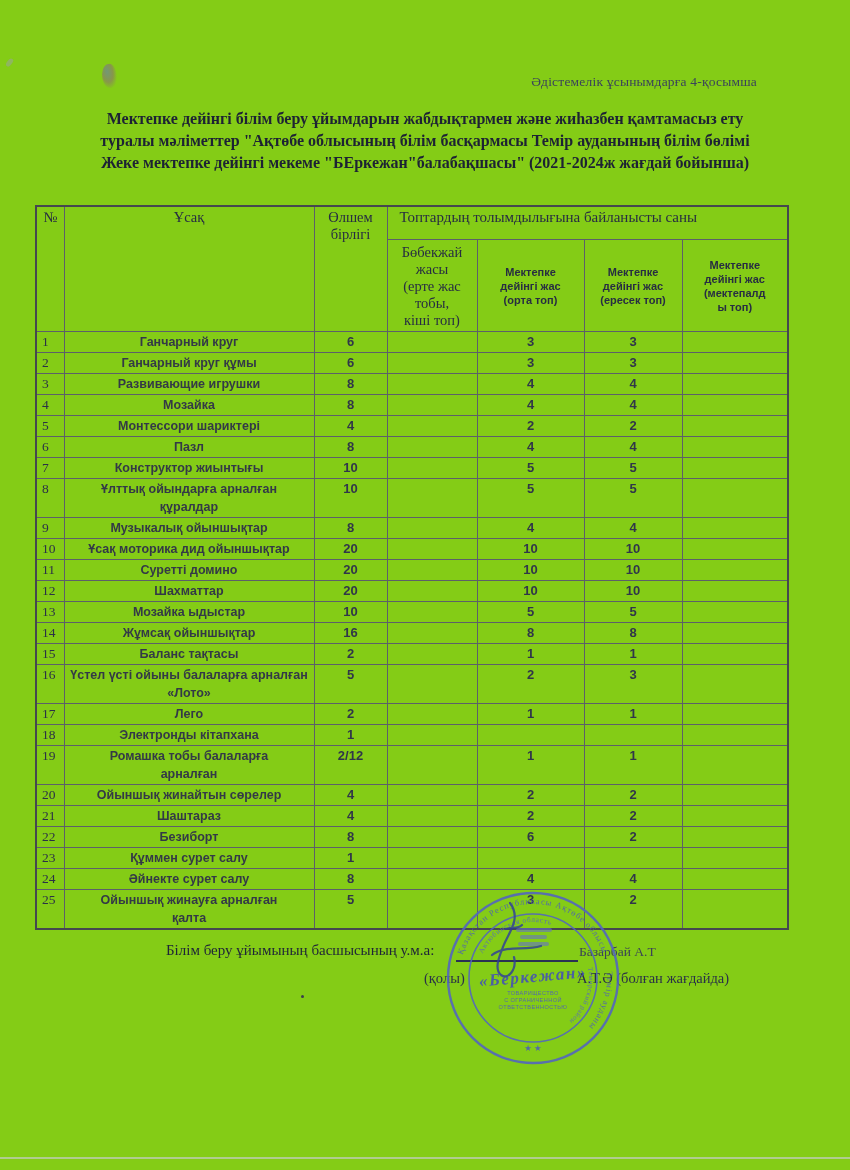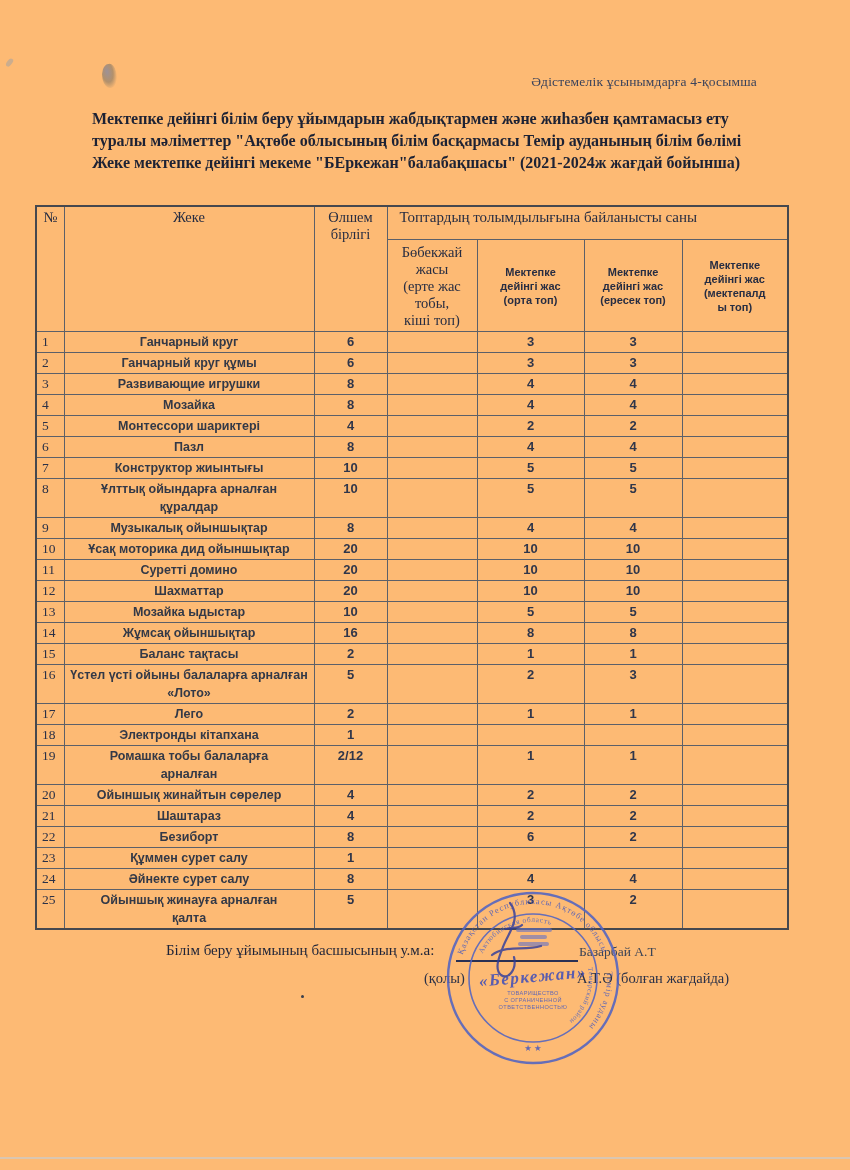--- a/index.html
+++ b/index.html
@@ -1,40 +1,40 @@
 <!DOCTYPE html>
 <html><head>
 <meta charset="utf-8">
 <style>
   html,body { margin:0; padding:0; background:#e8e8e6; }
   .scan-page {
     position:relative;
     width:850px; height:1170px;
     margin:0 auto;
-    background:#fdba74;
+    background:#84cc16;
     overflow:hidden;
     font-family:"Liberation Serif", serif;
     color:#22273a;
   }
   
   .edge-shadow-bottom { position:absolute; left:0; top:1157px; width:850px; height:2px;
     background:#c7ccd2; opacity:.65; }
   .speck-small { position:absolute; left:7px; top:58px; width:5px; height:9px;
     background:#9aa0a8; opacity:.5; transform:rotate(35deg); border-radius:60% 40% 50% 50%; }
   .speck-blob { position:absolute; left:102px; top:64px; width:15px; height:24px;
     background:radial-gradient(ellipse at 40% 30%, #6a7ba8 0%, #8a7a66 45%, transparent 75%);
     opacity:.65; transform:rotate(-12deg); border-radius:60% 40% 55% 45%; }
 
   .corner-note {
     position:absolute; top:74px; right:93px;
     font-size:13.5px; color:#3b435b; letter-spacing:.2px;
   }
   .doc-title {
     position:absolute; top:108px; left:92px; width:666px;
-    font-weight:bold; font-size:16px; line-height:22px;
+    text-align:center; font-weight:bold; font-size:16px; line-height:22px;
     color:#1d2234;
   }
 
   table.eq-table {
     position:absolute; left:35px; top:205px;
     width:752px; border-collapse:collapse; table-layout:fixed;
     border:2px solid #45484f;
   }
   .eq-table th, .eq-table td { border:1px solid #5c6069; overflow:hidden; }
   .eq-table thead th { font-weight:normal; font-size:14.5px; color:#272d42; vertical-align:top; padding:2px 3px; }
@@ -98,21 +98,21 @@
         <col style="width:250px">
         <col style="width:73px">
       <col style="width:90px">
         <col style="width:107px">
         <col style="width:98px">
         <col style="width:106px">
     </colgroup>
     <thead>
       <tr>
         <th class="th-num" rowspan="2">№</th>
-        <th class="th-name" rowspan="2">Жеке</th>
+        <th class="th-name" rowspan="2">Ұсақ</th>
         <th class="th-unit" rowspan="2">Өлшем бірлігі</th>
         <th class="th-group" colspan="4">Топтардың толымдылығына байланысты  саны</th>
       </tr>
       <tr>
         <th class="th-sub-serif">Бөбекжай
 жасы
 (ерте жас
 тобы,
 кіші топ)</th>
         <th class="th-sub-sans">Мектепке

